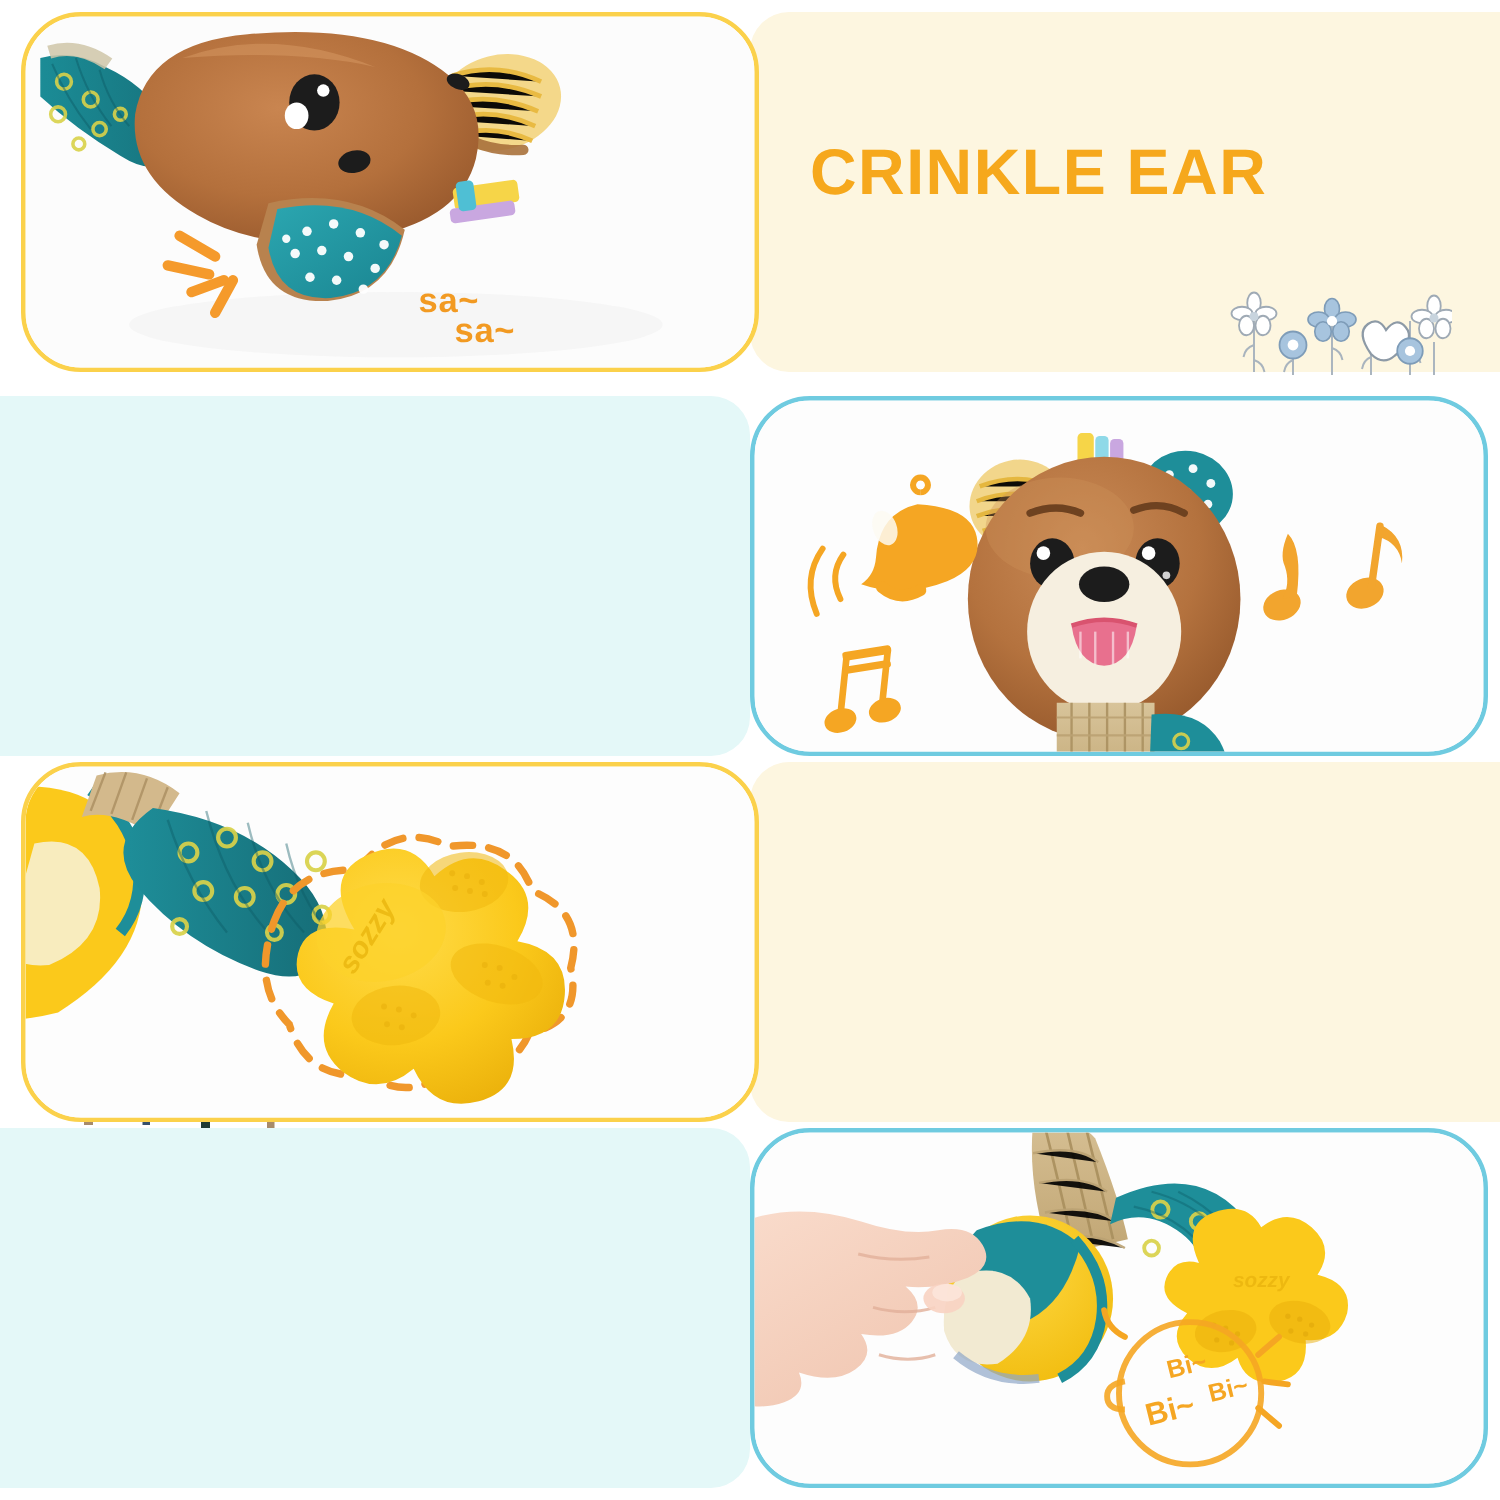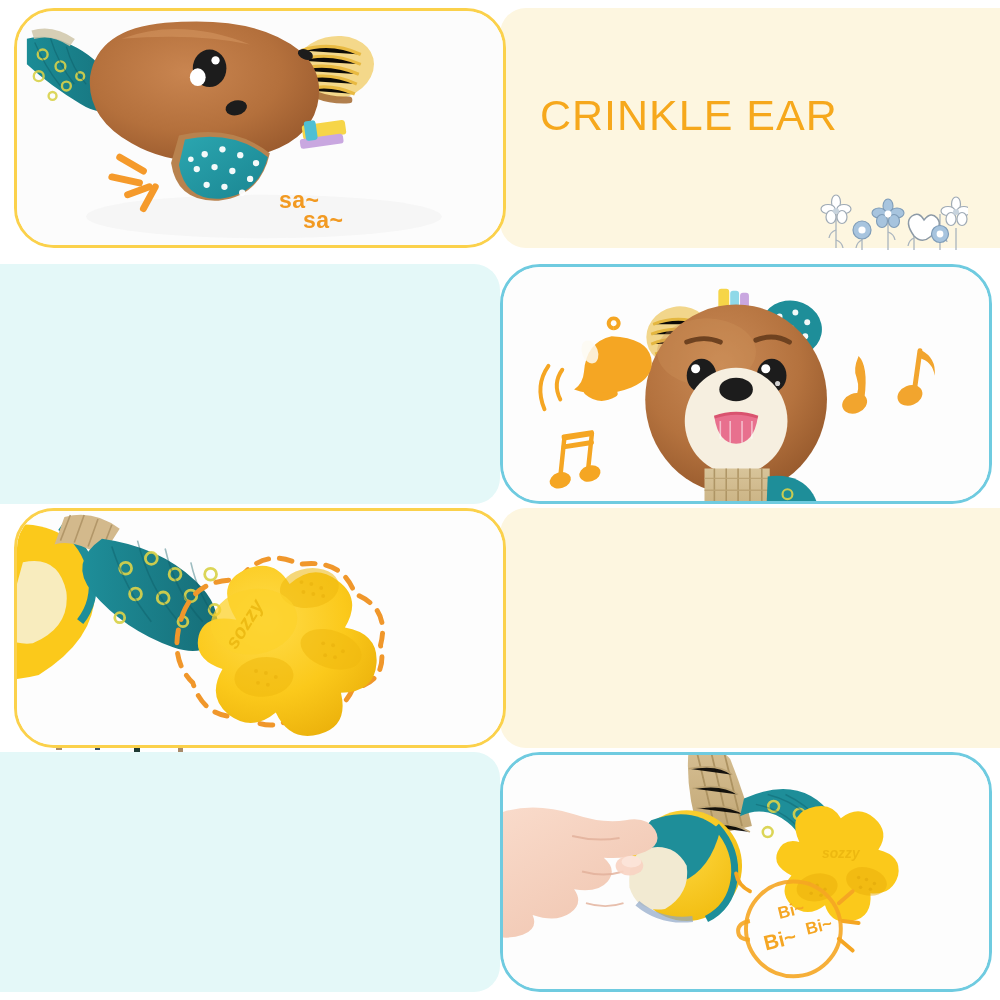--- a/index.html
+++ b/index.html
@@ -35,21 +35,21 @@
     background: #fdfdfd;
   }
   .card.l { left: 14px; padding-left: 40px; }
   .card.r { left: 500px; }
   .card.yellow { border: 3px solid #FBD14B; }
   .card.blue   { border: 3px solid #6FCBE0; }
 
   
   .txt { position: absolute; }
   .h {
-    font-weight: 400; letter-spacing: 1px; line-height: 1;
+    font-weight: 700; letter-spacing: 1px; line-height: 1;
     font-family: "Liberation Sans", sans-serif;
   }
   .h.orange { color: #F6A81C; }
   .h.cyan   { color: #54C8DE; }
   .p {
     line-height: 1.18; font-weight: 400;
     font-family: "Liberation Sans", sans-serif;
   }
   .p.orange { color: #F5B643; }
   .p.cyan   { color: #5BC6DB; }

